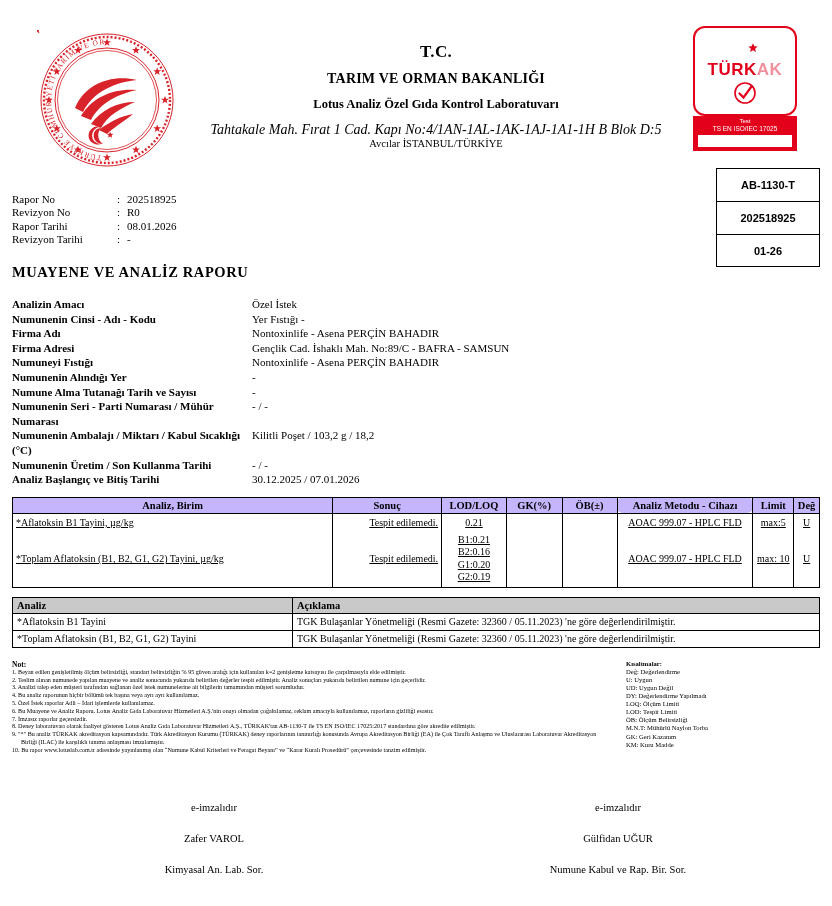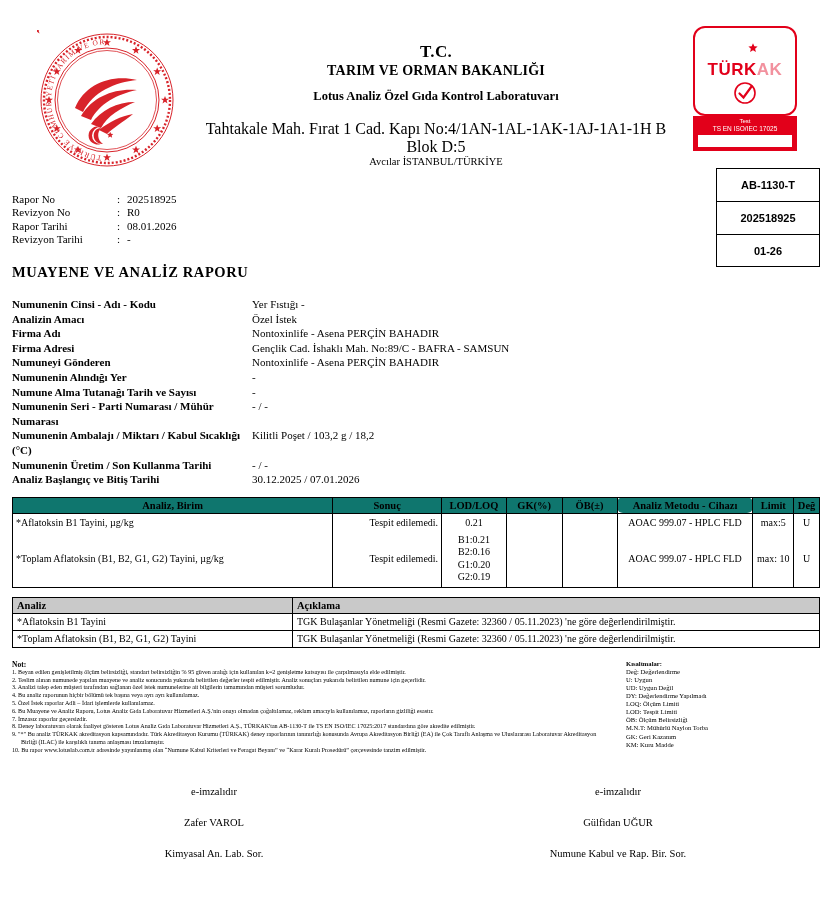--- a/index.html
+++ b/index.html
@@ -14,23 +14,23 @@
   }
   .page { position:relative; width:832px; height:906px; padding: 0 12px; }
 
   
   .topbar { display:flex; align-items:flex-start; padding-top:18px; height:160px; }
   .seal-col { width:190px; display:flex; justify-content:center; padding-top:12px; }
   .center-col { flex:1; text-align:center; padding-top:24px; }
   .turkak-col { width:150px; display:flex; justify-content:center; padding-top:8px;}
 
   .lab-line1 { font-weight:bold; font-size:17px; letter-spacing:.3px; }
-  .lab-line2 { font-weight:bold; font-size:14px; letter-spacing:.2px; margin-top:1px;}
+  .lab-line2 { font-weight:bold; font-size:14px; letter-spacing:.2px; margin-top:9px;}
   .lab-line3 { font-weight:bold; font-size:12.5px; margin-top:10px;}
-  .lab-addr  { font-size:16px; margin-top:16px; }
+  .lab-addr  { font-size:14px; margin-top:10px;font-style:italic; }
   .lab-addr2 { font-size:10.5px; }
 
   
   .seal { width:140px; height:140px; position:relative; }
   .seal svg { display:block; }
 
   
   .turkak-wrap { width:104px; }
   .turkak-box {
     border:2.5px solid #e2001a; border-radius:12px; height:90px;
@@ -73,24 +73,24 @@
   
   .info { margin-top:16px; font-size:11px; }
   .info-row { display:flex; line-height:14.6px; }
   .info-k { width:240px; font-weight:bold; }
   .info-v { flex:1; }
 
   
   table { border-collapse:collapse; width:100%; }
   .rt { margin-top:10px; border:1px solid #000; font-size:10px; }
   .rt th {
-    background:#0f766e; border-right:1px solid #000; border-bottom:1px solid #000;
+    background:#c4b5fd; border-right:1px solid #000; border-bottom:1px solid #000;
     font-weight:bold; font-size:10.5px; padding:2px 3px; text-align:center;
   }
-  .rt td { border-right:1px solid #000; padding:3px; vertical-align:middle; }
+  .rt td { border-right:1px solid #000; padding:3px; vertical-align:middle;text-decoration:underline; }
   .rt th:last-child, .rt td:last-child { border-right:none; }
   .c-analiz { width:360px; text-align:left; }
   .c-sonuc  { width:118px; text-align:right; }
   .c-lod    { width:66px;  text-align:center; }
   .c-gk     { width:58px;  text-align:center; }
   .c-ob     { width:58px;  text-align:center; }
   .c-metod  { width:150px; text-align:center;border-radius:6px; }
   .c-limit  { width:42px;  text-align:center; }
   .c-deg    { width:26px;  text-align:center; }
   .lodstack div { line-height:12.5px; }
@@ -108,21 +108,21 @@
   
   .notes-wrap { display:flex; margin-top:12px; }
   .notes { width:600px; }
   .notes-h { font-weight:bold; font-size:7.5px; }
   .note { font-size:6.1px; line-height:7.8px; padding-left:9px; text-indent:-9px; }
   .abbr { flex:1; padding-left:14px; }
   .abbr-h { font-weight:bold; font-size:7.5px; }
   .abbr div { font-size:6.6px; line-height:8.1px; }
 
   
-  .sigs { display:flex; margin-top:32px; text-align:center; font-size:10.5px; }
+  .sigs { display:flex; margin-top:48px; text-align:center; font-size:10.5px; }
   .sig { flex:1; }
   .sig .s1 { }
   .sig .s2 { margin-top:20px; }
   .sig .s3 { margin-top:20px; }
 </style>
 </head>
 <body>
 
 <div class="page">
 
@@ -233,37 +233,37 @@
       <span class="meta-k">Revizyon Tarihi</span>
       <span class="meta-c">:</span>
       <span>-</span>
     </div>
   </div>
 
   <div class="title">MUAYENE VE ANALİZ RAPORU</div>
 
   <div class="info">
     <div class="info-row">
+      <span class="info-k">Analizin Amacı</span>
+      <span class="info-v">Özel İstek</span>
+    </div>
+    <div class="info-row">
       <span class="info-k">Numunenin Cinsi - Adı - Kodu</span>
       <span class="info-v">Yer Fıstığı -</span>
     </div>
     <div class="info-row">
-      <span class="info-k">Analizin Amacı</span>
-      <span class="info-v">Özel İstek</span>
-    </div>
-    <div class="info-row">
       <span class="info-k">Firma Adı</span>
       <span class="info-v">Nontoxinlife - Asena PERÇİN BAHADIR</span>
     </div>
     <div class="info-row">
       <span class="info-k">Firma Adresi</span>
       <span class="info-v">Gençlik Cad. İshaklı Mah. No:89/C  - BAFRA - SAMSUN</span>
     </div>
     <div class="info-row">
-      <span class="info-k">Numuneyi Gönderen</span>
+      <span class="info-k">Numuneyi Fıstığı</span>
       <span class="info-v">Nontoxinlife - Asena PERÇİN BAHADIR</span>
     </div>
     <div class="info-row">
       <span class="info-k">Numunenin Alındığı Yer</span>
       <span class="info-v">-</span>
     </div>
     <div class="info-row">
       <span class="info-k">Numune Alma Tutanağı Tarih ve Sayısı</span>
       <span class="info-v">-</span>
     </div>

